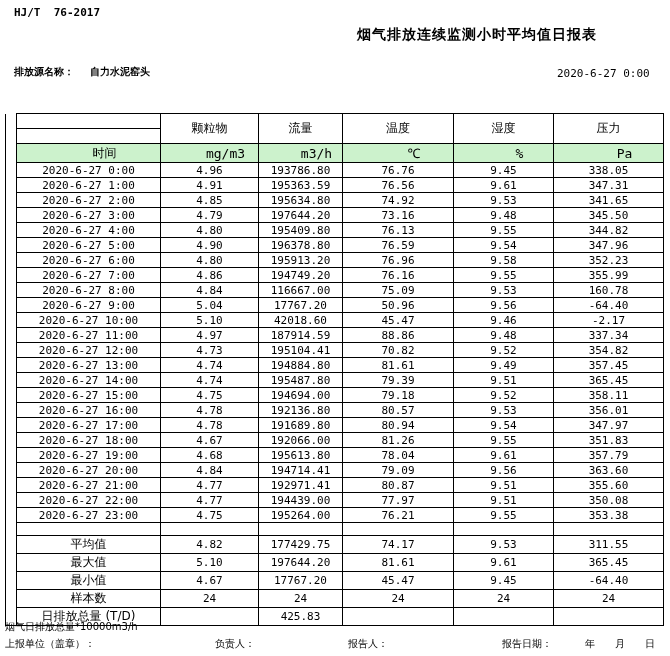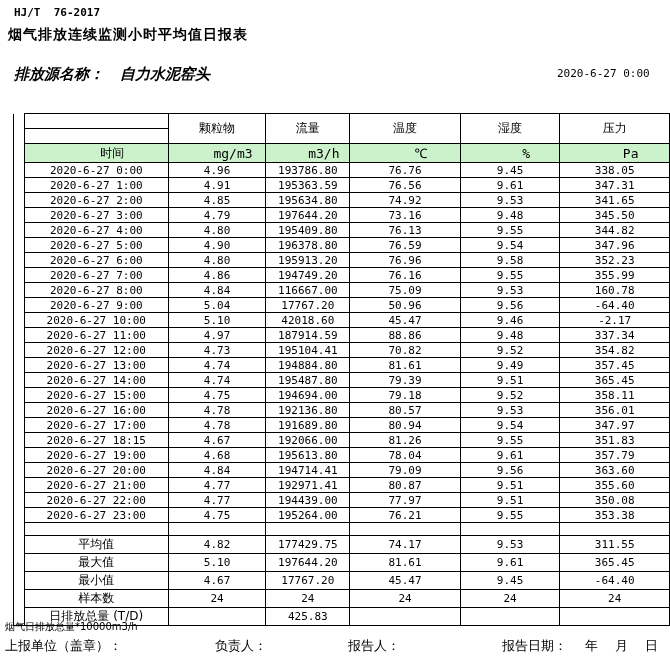--- a/index.html
+++ b/index.html
@@ -1,39 +1,39 @@
 <!DOCTYPE html>
 <html style="--green: #ccf2cc; --line: #000000;"><head>
 <meta charset="utf-8">
 <style>
   html,body{margin:0;padding:0;background:#fff;color:#000;}
   body{position:relative;width:670px;height:656px;font-family:"DejaVu Sans",sans-serif;overflow:hidden;}
   :root{--green:#ccf2cc;--line:#000000;}
 
   .std{position:absolute;left:14px;top:6px;font:bold 11px "DejaVu Sans Mono",monospace;white-space:pre;}
-  .title{position:absolute;left:8px;top:26px;width:582px;text-align:left;font-size:14px;font-weight:bold;letter-spacing:1px;}
-  .source{position:absolute;left:14px;top:65px;font-size:15px;font-weight:bold;font-style:italic;}
+  .title{position:absolute;left:15px;top:26px;width:582px;text-align:right;font-size:14px;font-weight:bold;letter-spacing:1px;}
+  .source{position:absolute;left:14px;top:65px;font-size:10px;font-weight:bold;}
   .source .src-name{margin-left:16px;}
   .datetime{position:absolute;left:557px;top:67px;font:11px "DejaVu Sans Mono",monospace;}
 
-  table.grid{position:absolute;left:13px;top:113px;border-collapse:collapse;table-layout:fixed;border-radius:31px;}
+  table.grid{position:absolute;left:5px;top:113px;border-collapse:collapse;table-layout:fixed;border-radius:31px;}
   col.c-gutter{width:11px;}col.c-time{width:144px;}col.c1{width:98px;}col.c2{width:84px;}
   col.c3{width:111px;}col.c4{width:100px;}col.c5{width:110px;}
   .grid td{border:1px solid var(--line);padding:0;height:14px;text-align:center;vertical-align:middle;
            font:11px "DejaVu Sans Mono",monospace;overflow:hidden;white-space:nowrap;}
   .grid td.gutter{border:none;border-left:1px solid var(--line);}
   .grid tbody tr:last-child td.gutter{border-bottom:1px solid var(--line);}
   .grid td.param{font-family:"DejaVu Sans",sans-serif;font-size:12px;}
   .grid td.zh{font-family:"DejaVu Sans",sans-serif;font-size:12px;}
   .grid td.unit{font-size:13px;}
   .grid tr.unit-row td:not(.gutter){background:var(--green);padding-left:32px;}
   .grid tr.spacer td{height:12px;}
 
   .footnote{position:absolute;left:5px;top:620px;font-size:10px;}
-  .sig{position:absolute;left:0;top:637px;width:540px;height:16px;font-size:13px;}
+  .sig{position:absolute;left:0;top:637px;width:540px;height:16px;font-size:10px;}
   .sig span{position:absolute;top:0;white-space:nowrap;}
   .sig .s1{left:5px;}.sig .s2{left:215px;}.sig .s3{left:348px;}
   .sig .s4{left:482px;margin-left:20px;}.sig .s5{left:585px;}.sig .s6{left:615px;}.sig .s7{left:645px;}
 </style>
 </head>
 <body>
 
 <div>
 
   <div class="std">HJ/T  76-2017</div>
@@ -236,21 +236,21 @@
           <td class="gutter"></td>
           <td class="time">2020-6-27 17:00</td>
           <td>4.78</td>
           <td>191689.80</td>
           <td>80.94</td>
           <td>9.54</td>
           <td>347.97</td>
         </tr>
         <tr>
           <td class="gutter"></td>
-          <td class="time">2020-6-27 18:15</td>
+          <td class="time">2020-6-27 18:00</td>
           <td>4.67</td>
           <td>192066.00</td>
           <td>81.26</td>
           <td>9.55</td>
           <td>351.83</td>
         </tr>
         <tr>
           <td class="gutter"></td>
           <td class="time">2020-6-27 19:00</td>
           <td>4.68</td>

